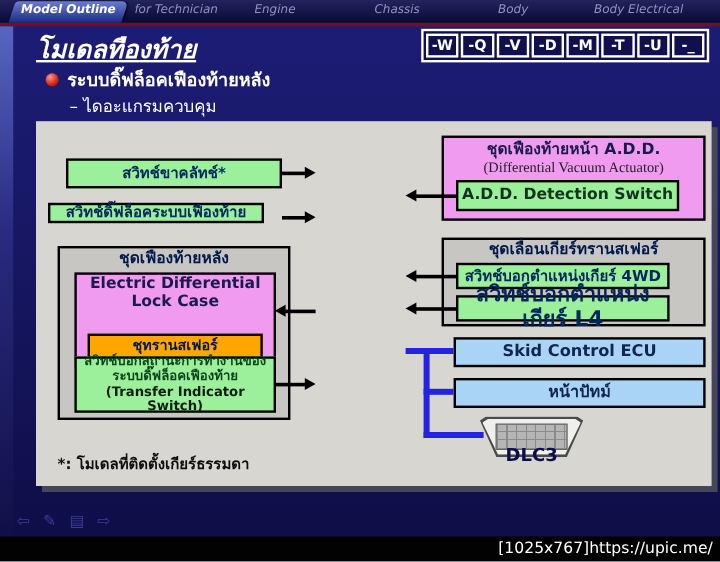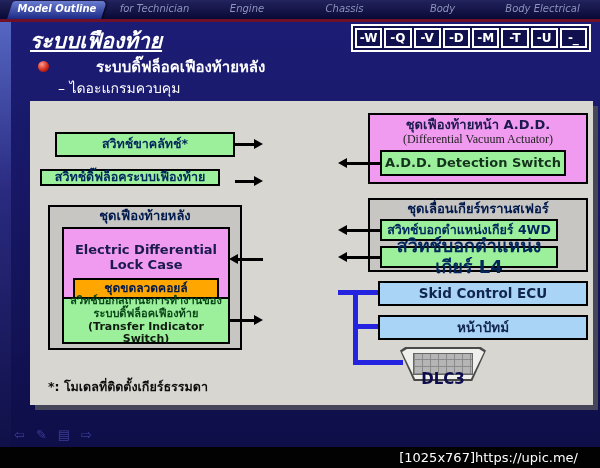--- a/index.html
+++ b/index.html
@@ -7,37 +7,37 @@
   .slide{position:relative;width:600px;height:468px;overflow:hidden;
          background:linear-gradient(180deg,#1d1d78 0%,#15155e 55%,#0d0d46 100%);}
   
   .tabbar{position:absolute;left:0;top:0;width:600px;height:19px;
           background:linear-gradient(#23235e,#090936);}
   .tab-active-bg{position:absolute;left:10px;top:1px;width:94px;height:18px;
           background:linear-gradient(#6a7cd0,#1c2a85);transform:skewX(-18deg);
           border-radius:3px 5px 0 0;box-shadow:1px 0 2px #000;}
   .tab-active-label{position:absolute;left:12px;top:3px;width:90px;text-align:center;
           font-style:italic;font-weight:bold;font-size:10px;color:#ffffff;}
-  .tab{position:absolute;top:3px;text-align:center;font-style:italic;
+  .tab{position:absolute;top:3px;text-align:left;font-style:italic;
           font-size:10px;color:#8d94bd;}
   .rule-maroon{position:absolute;left:0;top:19px;width:600px;height:3px;background:#6e1128;}
   .leftstrip{position:absolute;left:0;top:22px;width:11px;height:425px;
           background:linear-gradient(180deg,#5566c2 0%,#2a2a80 40%,#101048 100%);}
   
   .title{position:absolute;left:30px;top:24px;font-size:21px;font-weight:bold;
           font-style:italic;color:#ffffff;text-decoration:underline;}
   .btnrow{position:absolute;left:351px;top:24px;width:240px;height:28px;
           border:2px solid #ffffff;display:flex;gap:2px;padding:2px;box-sizing:border-box;
           background:#10104e;}
   .mbtn{flex:1;border:2px solid #ffffff;color:#ffffff;font-weight:bold;font-size:12px;
           display:flex;align-items:center;justify-content:center;background:#10104e;cursor:pointer;}
   
   .bullet-sphere{position:absolute;left:38px;top:61px;width:11px;height:11px;border-radius:50%;
           background:radial-gradient(circle at 35% 30%,#ff9a8a,#d22c1e 55%,#6e0700);}
-  .bullet-text{position:absolute;left:56px;top:55px;font-size:15px;font-weight:bold;color:#ffffff;margin-left:40px;}
+  .bullet-text{position:absolute;left:56px;top:55px;font-size:15px;font-weight:bold;color:#ffffff;}
   .subbullet-text{position:absolute;left:58px;top:77px;font-size:14px;color:#ffffff;}
   
   .panel{position:absolute;left:30px;top:101px;width:563px;height:304px;
           background:#d8d6d1;box-shadow:5px 5px 0 0 #46465a;}
   .box{position:absolute;box-sizing:border-box;display:flex;flex-direction:column;
           align-items:center;justify-content:center;text-align:center;line-height:1.15;}
   .green{background:#9cf09c;border:2px solid #000;color:#00265c;font-weight:bold;font-size:12.5px;}
   .pink{background:#f09af0;border:2.5px solid #000;color:#1a1a4d;}
   .grayc{background:#c7c6c2;border:2px solid #000;justify-content:flex-start;}
   .grayc .clabel{margin-top:2px;font-size:13px;font-weight:bold;color:#00194d;}
@@ -63,42 +63,42 @@
           background-image:repeating-linear-gradient(90deg,#8a8a8a 0 1px,transparent 1px 8px),
                            repeating-linear-gradient(0deg,#8a8a8a 0 1px,transparent 1px 7px);}
   .dlc3-label{position:absolute;inset:0;display:flex;align-items:center;justify-content:center;
           font-weight:bold;font-size:15px;color:#0d0d4d;margin-top:30px;}
   .footnote{position:absolute;left:48px;top:377px;font-size:12.5px;font-weight:bold;color:#0d0d0d;}
   
   .navicons{position:absolute;left:14px;top:427px;display:flex;gap:11px;
           font-size:13px;color:#3d3d99;}
   .navicons span{cursor:pointer;}
   .footerbar{position:absolute;left:0;top:447px;width:600px;height:21px;background:#020202;
-          display:flex;align-items:center;justify-content:flex-end;padding-right:22px;
+          display:flex;align-items:center;justify-content:flex-end;padding-right:6px;
           box-sizing:border-box;color:#ffffff;font-size:13px;} .fs12{font-size:12px;font-family:Liberation Serif, serif;} .fs13{font-size:13px;}
   .b{font-weight:bold;}
 </style>
 </head>
 <body>
 
 <div class="slide">
 
   <div class="tabbar">
     <div class="tab-active-bg"></div>
     <span class="tab-active-label">Model Outline</span>
     <span class="tab" style="left:112px;width:85px;">for Technician</span>
     <span class="tab" style="left:212px;width:70px;">Engine</span>
     <span class="tab" style="left:312px;width:65px;">Chassis</span>
     <span class="tab" style="left:415px;width:55px;">Body</span>
     <span class="tab" style="left:495px;width:95px;">Body Electrical</span>
   </div>
   <div class="rule-maroon"></div>
   <div class="leftstrip"></div>
 
-  <div class="title">ระบบเฟืองท้าย</div>
+  <div class="title">โมเดลทืองท้าย</div>
   <div class="btnrow">
     <div class="mbtn">-W</div>
     <div class="mbtn">-Q</div>
     <div class="mbtn">-V</div>
     <div class="mbtn">-D</div>
     <div class="mbtn">-M</div>
     <div class="mbtn">-T</div>
     <div class="mbtn">-U</div>
     <div class="mbtn">-_</div>
   </div>
@@ -108,24 +108,24 @@
   <div class="subbullet-text">– ไดอะแกรมควบคุม</div>
 
   <div class="panel"></div>
 
   <div class="box green" style="left:55px;top:132px;width:180px;height:25px;">สวิทช์ขาคลัทช์*</div>
   <div class="box green" style="left:40px;top:169px;width:180px;height:17px;">สวิทช์ดิ๊ฟล็อคระบบเฟืองท้าย</div>
 
   <div class="box grayc" style="left:48px;top:205px;width:194px;height:145px;">
     <div class="clabel">ชุดเฟืองท้ายหลัง</div>
   </div>
-  <div class="box pink" style="left:62px;top:227px;width:168px;height:79px;justify-content:flex-start;padding-top:14px;">
+  <div class="box pink" style="left:62px;top:227px;width:168px;height:79px;justify-content:flex-start;padding-top:1px;">
     <span class="fs13 b">Electric Differential</span>
     <span class="fs13 b">Lock Case</span>
-    <div class="orange">ชุดขดลวดคอยล์</div>
+    <div class="orange">ชุทรานสเฟอร์</div>
   </div>
   <div class="box green" style="left:62px;top:297px;width:168px;height:47px;font-size:11px;color:#0b4619;">
     <span>สวิทช์บอกสถานะการทำงานของ</span>
     <span>ระบบดิ๊ฟล็อคเฟืองท้าย</span>
     <span style="color:#101c10;">(Transfer Indicator Switch)</span>
   </div>
 
 
   <div class="box pink" style="left:368px;top:113px;width:220px;height:71px;justify-content:flex-start;padding-top:3px;">
     <span class="fs13 b">ชุดเฟืองท้ายหน้า A.D.D.</span>

